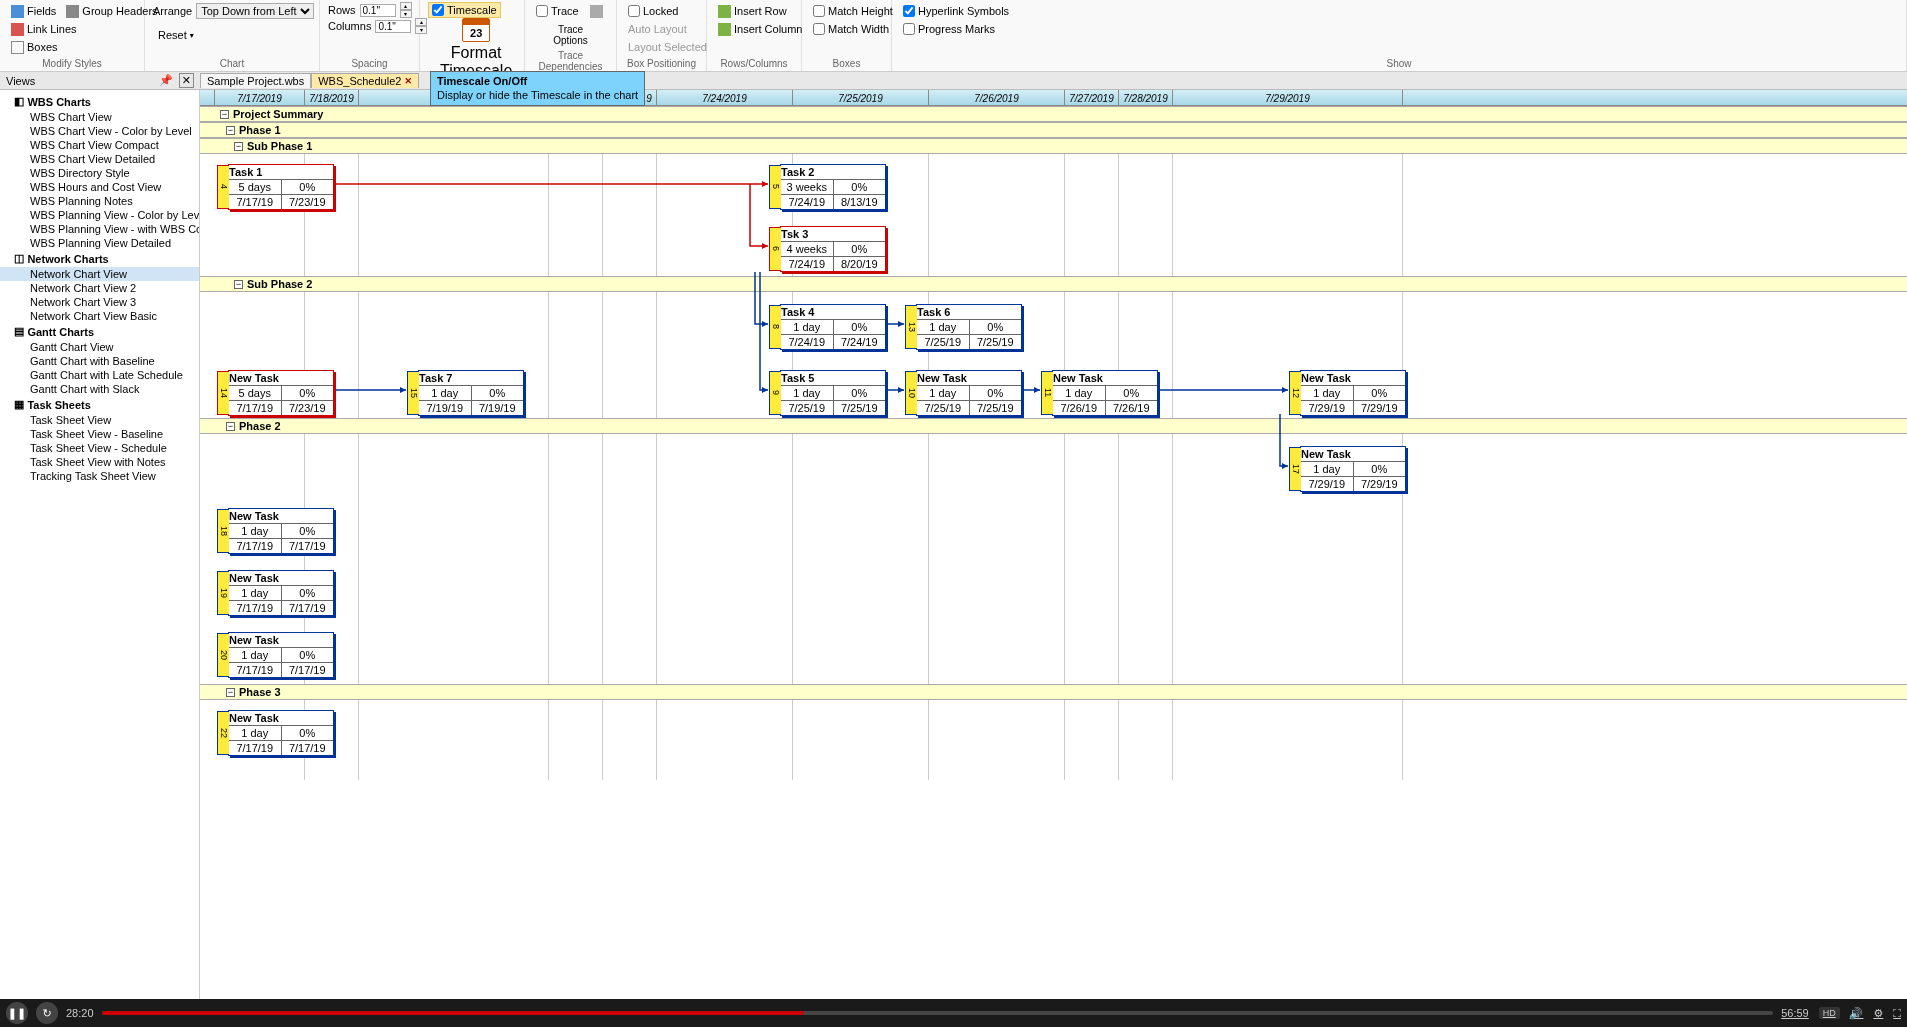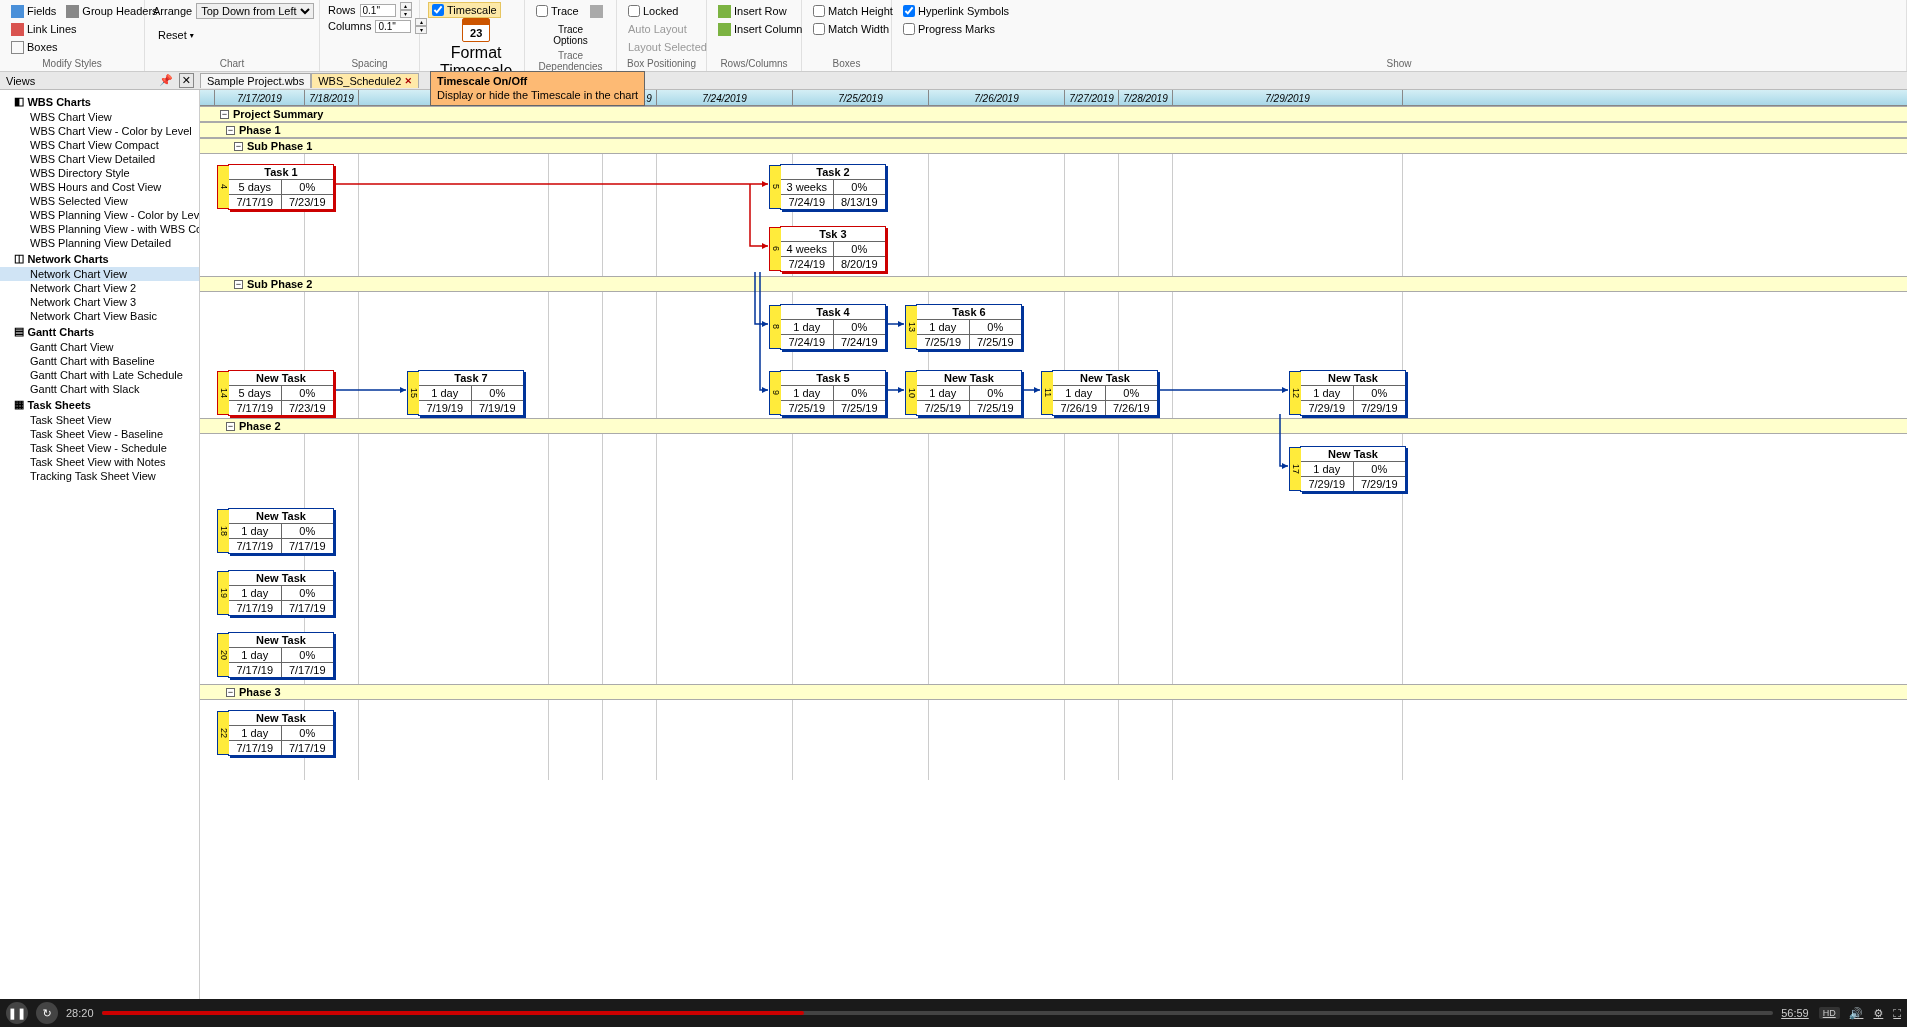--- a/index.html
+++ b/index.html
@@ -23,21 +23,21 @@
 .cal-icon::before { content: ""; position: absolute; top: 0; left: 0; right: 0; height: 6px; background: #cc5500; }
 .cal-icon span { position: absolute; top: 8px; left: 0; right: 0; text-align: center; font-weight: bold; font-size: 11px; }
 input[type=checkbox] { width: 12px; height: 12px; }
 
 
 .tabbar { display: flex; align-items: center; background: #e8e8e8; border-bottom: 1px solid #bbb; height: 18px; font-size: 10px; position: relative; }
 .tabbar-left { display: flex; align-items: center; gap: 6px; padding: 0 6px; width: 200px; }
 .tab { padding: 1px 6px; border: 1px solid #aaa; border-bottom: none; background: #f5f5f5; cursor: pointer; display:flex; align-items:center; gap:3px; }
 .tab.active { background: #ffe9a8; }
 .close-x { color: #a00; font-weight: bold; font-size: 9px; cursor: pointer; }
-.tooltip { position: absolute; left: 430px; top: -1px; background: #fdba74; border: 1px solid #666; padding: 2px 6px; font-size: 10px; z-index: 20; line-height: 1.3; }
+.tooltip { position: absolute; left: 430px; top: -1px; background: #7dd3fc; border: 1px solid #666; padding: 2px 6px; font-size: 10px; z-index: 20; line-height: 1.3; }
 .tooltip .tt-title { font-weight: bold; }
 
 
 .main { display: flex; height: calc(100vh - 72px - 18px - 28px); }
 .sidebar { width: 200px; border-right: 1px solid #ccc; background: #fff; overflow-y: auto; padding: 3px 0; }
 .side-header { font-weight: bold; padding: 2px 4px 2px 14px; display: flex; align-items: center; gap: 3px; }
 .side-item { padding: 1px 4px 1px 30px; cursor: pointer; white-space: nowrap; }
 .side-item.sel { background: #d0e4f5; }
 
 
@@ -51,21 +51,21 @@
 .sub-band { padding-left: 34px; }
 
 .phase-body { position: relative; }
 .grid-bg { position: absolute; top: 0; left: 15px; right: 0; bottom: 0; display: flex; pointer-events: none; }
 .grid-col { border-right: 1px solid #ccc; flex-shrink: 0; }
 
 .task-box { position: absolute; width: 106px; border: 1px solid #003399; box-shadow: 2px 2px 0 #003399; background: #fff; font-size: 10px; z-index: 2; }
 .task-box.critical { border-color: #cc0000; box-shadow: 2px 2px 0 #cc0000; }
 .task-box .id-tab { position: absolute; left: -12px; top: 0; bottom: 0; width: 12px; background: #ffeb3b; border: 1px solid #003399; border-right: none; writing-mode: vertical-rl; text-orientation: mixed; text-align: center; font-size: 9px; line-height: 11px; }
 .task-box.critical .id-tab { border-color: #cc0000; }
-.task-box .tname { text-align: center; font-weight: bold; border-bottom: 1px solid #666; padding: 1px 0; background: #fff; }
+.task-box .tname { text-align: left; font-weight: bold; border-bottom: 1px solid #666; padding: 1px 0; background: #fff; }
 .task-box .trow { display: flex; }
 .task-box .trow span { flex: 1; text-align: center; border-right: 1px solid #666; padding: 1px 0; }
 .task-box .trow span:last-child { border-right: none; }
 .task-box .trow.top { border-bottom: 1px solid #666; }
 
 .link { position: absolute; z-index: 1; pointer-events: none; }
 
 
 .videobar { position: fixed; bottom: 0; left: 0; right: 0; height: 28px; background: #1a1a1a; display: flex; align-items: center; color: #ccc; font-size: 11px; gap: 8px; padding: 0 6px; }
 .vb-btn { width: 22px; height: 22px; border-radius: 50%; background: #444; display: flex; align-items: center; justify-content: center; cursor: pointer; color: #fff; }
@@ -282,21 +282,21 @@
         <span>◧</span>
         <span>WBS Charts</span>
       </div>
     <div id="wbs-list">
         <div class="side-item">WBS Chart View</div>
         <div class="side-item">WBS Chart View - Color by Level</div>
         <div class="side-item">WBS Chart View Compact</div>
         <div class="side-item">WBS Chart View Detailed</div>
         <div class="side-item">WBS Directory Style</div>
         <div class="side-item">WBS Hours and Cost View</div>
-        <div class="side-item">WBS Selected View</div>
+        <div class="side-item">WBS Planning Notes</div>
         <div class="side-item">WBS Planning View - Color by Level</div>
         <div class="side-item">WBS Planning View - with WBS Codes</div>
         <div class="side-item">WBS Planning View Detailed</div>
       </div>
     <div class="side-header">
         <span>◫</span>
         <span>Network Charts</span>
       </div>
     <div id="net-list">
         <div class="side-item sel">Network Chart View</div>

